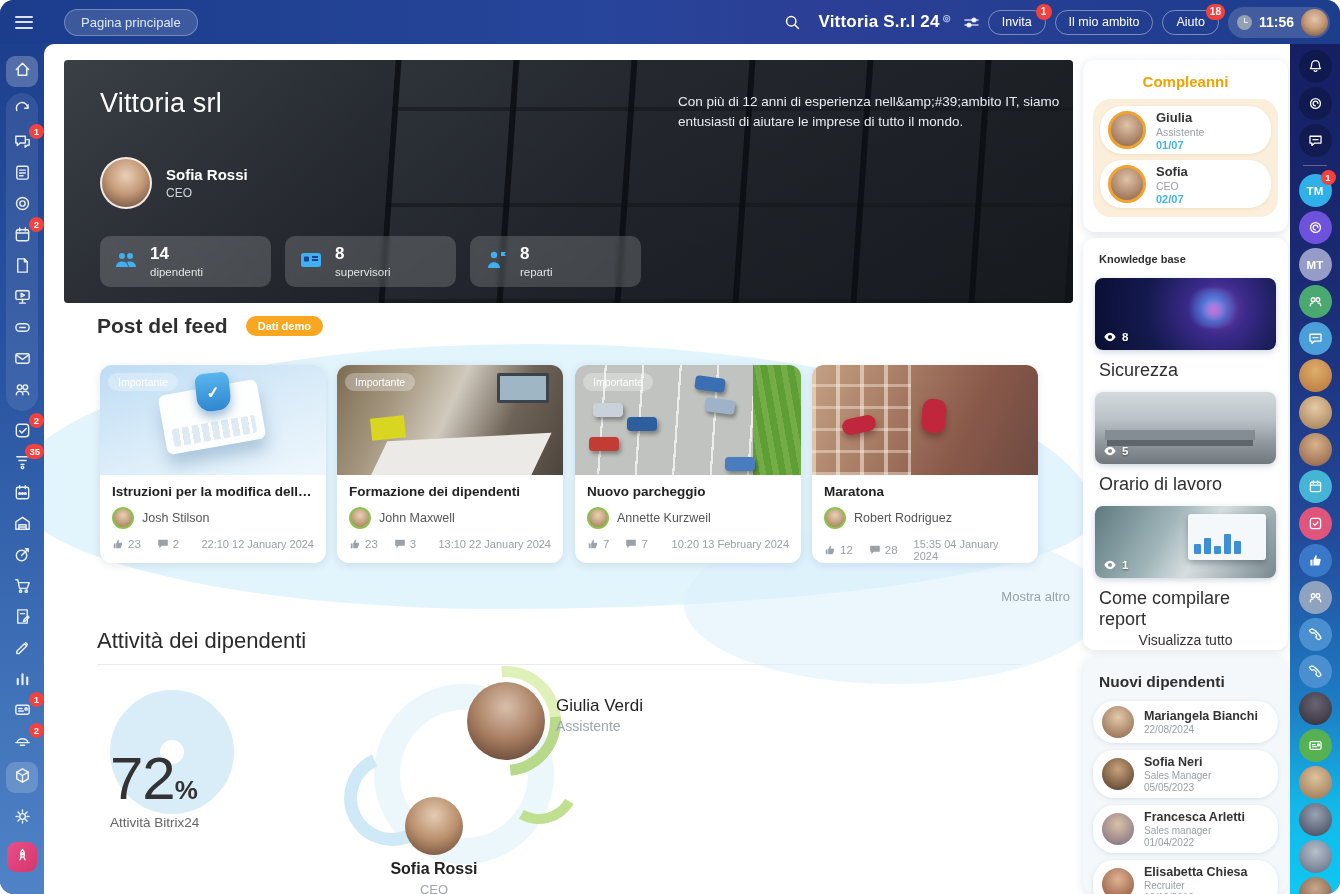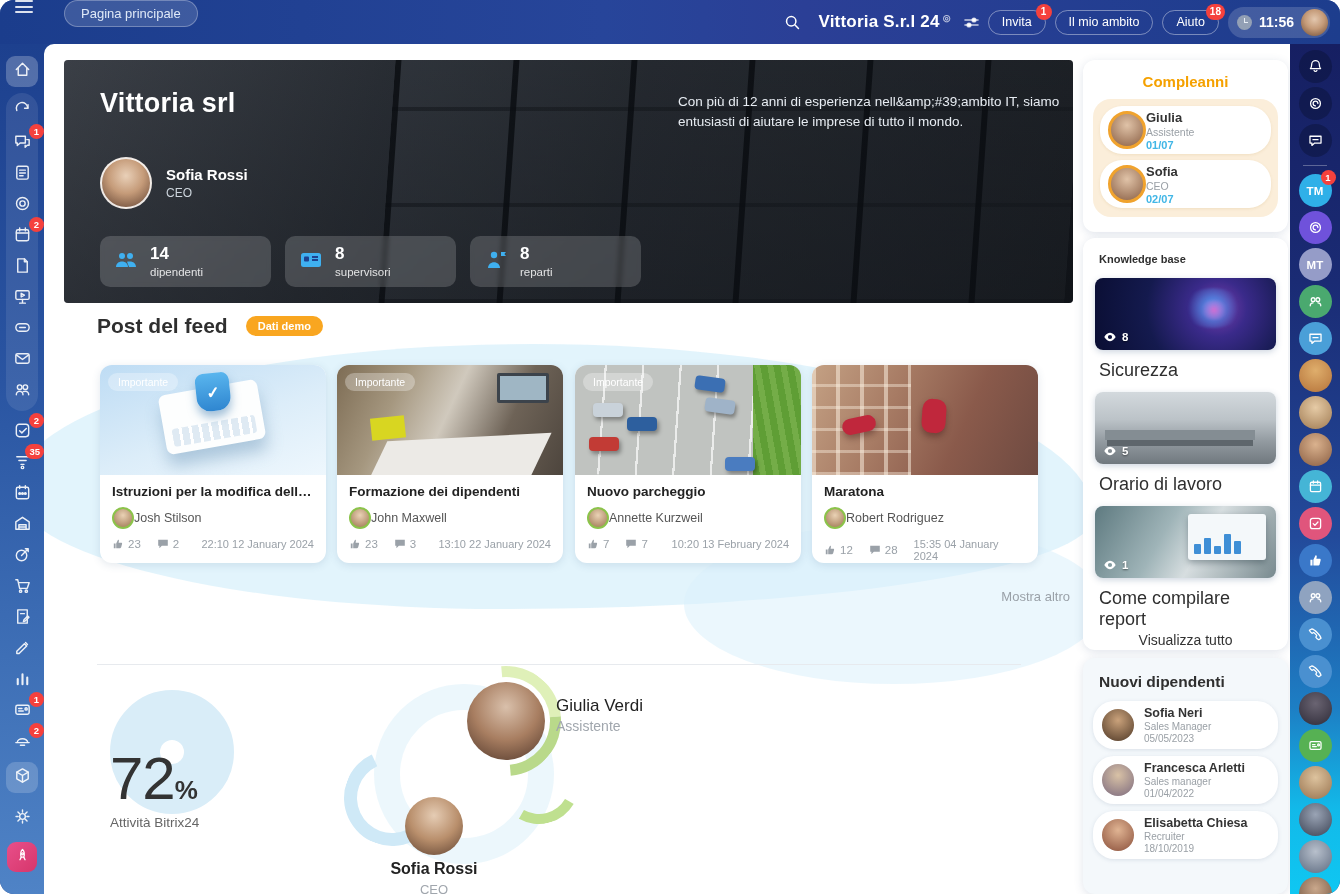--- a/index.html
+++ b/index.html
@@ -1,21 +1,21 @@
 <!DOCTYPE html>
 <html><head>
 <meta charset="utf-8">
 <style>
   *{box-sizing:border-box;margin:0;padding:0}
   html,body{background:#fff}
   body{font-family:"Liberation Sans",sans-serif}
   .app{position:relative;width:1340px;height:894px;background:#1e418f;border-radius:14px;overflow:hidden}
 
   
-  .topbar{position:absolute;left:0;top:0;right:0;height:44px;background:linear-gradient(90deg,#1b3d8c 0%,#27459a 45%,#2b3f96 60%,#1d3d8d 100%);display:flex;z-index:30}
+  .topbar{position:absolute;left:0;top:0;right:0;height:44px;background:linear-gradient(90deg,#1b3d8c 0%,#27459a 45%,#2b3f96 60%,#1d3d8d 100%);display:flex;align-items:center;z-index:30}
   .burger{width:18px;height:13px;margin-left:15px;display:flex;flex-direction:column;justify-content:space-between;cursor:pointer}
   .burger span{display:block;height:2px;border-radius:2px;background:rgba(255,255,255,.85)}
   .tb-pill{margin-left:31px;height:27px;padding:0 16px;border-radius:14px;background:rgba(255,255,255,.14);border:1px solid rgba(255,255,255,.28);color:#dfe9f8;font-size:13px;display:flex;align-items:center}
   .tb-right{position:absolute;right:10px;top:0;height:44px;display:flex;align-items:center;gap:9px}
   .tb-search{width:17px;height:17px;margin-right:8px}
   .tb-search svg{width:17px;height:17px;stroke:#fff;fill:none;stroke-width:1.8;stroke-linecap:round}
   .tb-title{color:#fff;font-size:17px;font-weight:700;letter-spacing:.2px;display:flex;align-items:flex-start;gap:3px}
   .tb-title .sup{font-size:9px;color:rgba(255,255,255,.7);margin-top:1px}
   .tb-tune{width:15px;height:15px;margin-left:4px}
   .tb-tune svg{width:15px;height:15px;stroke:rgba(255,255,255,.75);fill:none;stroke-width:1.6;stroke-linecap:round}
@@ -51,21 +51,21 @@
   .workspace{position:absolute;left:44px;top:44px;width:1246px;height:850px;background:#fff;border-top-left-radius:10px;overflow:hidden}
   .blob{position:absolute;background:#dbf1fb;z-index:0}
   .blob1{left:-30px;top:300px;width:1080px;height:265px;border-radius:48% 52% 55% 45%/55% 65% 35% 45%;opacity:.8}
   .blob2{left:640px;top:480px;width:420px;height:160px;border-radius:50%;opacity:.55}
   .blob3{left:330px;top:640px;width:180px;height:180px;border-radius:50%;border:26px solid #e7f5fb;background:transparent;opacity:.8}
 
   
   .hero{position:absolute;left:20px;top:16px;width:1009px;height:243px;border-radius:4px;overflow:hidden;background:linear-gradient(105deg,#4b5058 0%,#33383f 30%,#23272d 55%,#15181d 100%);z-index:2}
   .hero-frames{position:absolute;left:32%;top:0;right:0;bottom:0;background:repeating-linear-gradient(90deg,rgba(12,15,19,.85) 0 6px,rgba(120,130,140,.12) 6px 118px),repeating-linear-gradient(0deg,rgba(12,15,19,.6) 0 4px,transparent 4px 96px);transform:skewX(-4deg)}
   .hero-shade{position:absolute;inset:0;background:linear-gradient(180deg,rgba(10,13,18,.25),rgba(10,13,18,.45))}
-  .hero-title{position:absolute;left:36px;top:28px;color:#fff;font-size:27px;font-weight:700;letter-spacing:.2px}
+  .hero-title{position:absolute;left:36px;top:28px;color:#fff;font-size:27px;font-weight:400;letter-spacing:.2px}
   .hero-desc{position:absolute;left:614px;top:32px;width:392px;color:#e7ecf2;font-size:13.5px;line-height:1.5}
   .hero-owner{position:absolute;left:36px;top:97px;display:flex;align-items:center;gap:14px}
   .owner-av{width:52px;height:52px;border-radius:50%;border:2px solid rgba(255,255,255,.85);background:radial-gradient(circle at 50% 35%,#e9d0b8 0%,#c59b79 45%,#5f4030 100%)}
   .owner-name{color:#fff;font-size:15px;font-weight:700}
   .owner-role{color:#ccd4dc;font-size:12px;margin-top:3px}
   .hero-stats{position:absolute;left:36px;top:176px;display:flex;gap:14px}
   .stat-card{width:171px;height:51px;border-radius:10px;background:rgba(255,255,255,.17);backdrop-filter:blur(2px);display:flex;align-items:center;padding:0 14px;gap:12px}
   .stat-ic svg{width:24px;height:24px;fill:#3fb0f0;stroke:none}
   .stat-num{color:#fff;font-size:17px;font-weight:700;line-height:1}
   .stat-lbl{color:rgba(255,255,255,.85);font-size:11.5px;margin-top:4px}
@@ -73,21 +73,21 @@
   
   .feed-head{position:absolute;left:53px;top:270px;display:flex;align-items:center;gap:18px;z-index:2}
   .feed-title{font-size:21px;font-weight:700;color:#2f2f2f}
   .demo-badge{background:#f9a620;color:#fff;font-size:11px;font-weight:700;padding:4px 12px;border-radius:11px}
   .post{position:absolute;top:321px;width:226px;height:198px;background:#fff;border-radius:12px;box-shadow:0 2px 8px rgba(60,90,130,.14);z-index:2;overflow:hidden}
   .post-img{position:relative;height:110px;overflow:hidden}
   .imp{position:absolute;left:8px;top:8px;background:rgba(255,255,255,.3);color:#fff;font-size:10.5px;padding:3px 10px;border-radius:10px;z-index:3}
   .imp:empty{display:none}
   .post-body{padding:9px 12px 0}
   .post-title{font-size:13.5px;font-weight:700;color:#222;white-space:nowrap;overflow:hidden;text-overflow:ellipsis}
-  .post-author{display:flex;align-items:center;margin-top:8px}
+  .post-author{display:flex;align-items:center;gap:8px;margin-top:8px}
   .pa-av{width:22px;height:22px;border-radius:50%;border:2px solid #8bc34a;background:radial-gradient(circle at 50% 35%,#ead2b5,#9c7450)}
   .pa-name{font-size:12.5px;color:#555}
   .post-stats{display:flex;align-items:center;margin-top:9px;color:#9aa1a8;font-size:11.5px}
   .post-stats svg{width:12px;height:12px;fill:#9aa1a8;margin-right:4px}
   .ps-item{display:flex;align-items:center;margin-right:16px}
   .ps-date{margin-left:auto;font-size:11px}
   .show-more{position:absolute;left:876px;top:545px;width:150px;text-align:right;color:#9aa1a8;font-size:13px;z-index:2;cursor:pointer}
 
   
   .act-title{position:absolute;left:53px;top:584px;font-size:22px;font-weight:500;color:#2b2b2b;z-index:2}
@@ -105,21 +105,21 @@
   .p1-role{position:absolute;left:512px;top:674px;font-size:14px;color:#a0a6ad;z-index:2}
   .p2-av{position:absolute;left:361px;top:753px;width:58px;height:58px;border-radius:50%;background:radial-gradient(circle at 50% 32%,#e5ccb4 0%,#b98f6c 50%,#5c4030 100%);z-index:2}
   .p2-name{position:absolute;left:330px;top:816px;width:120px;text-align:center;font-size:16px;font-weight:600;color:#222;z-index:2}
   .p2-role{position:absolute;left:330px;top:838px;width:120px;text-align:center;font-size:13px;color:#a0a6ad;z-index:2}
 
   
   .panel{position:absolute;background:#fff;border-radius:12px;box-shadow:0 2px 10px rgba(60,90,130,.16);z-index:3}
   .bday{right:2px;top:16px;width:205px;height:172px}
   .bday-title{text-align:center;color:#f5a100;font-size:15px;font-weight:700;margin-top:13px}
   .bday-inner{margin:9px 10px 0;background:#fbeeda;border-radius:18px;padding:7px 7px;height:118px}
-  .bday-row{background:#fff;border-radius:22px;height:48px;display:flex;align-items:center;padding:0 8px;gap:0;margin-bottom:6px;box-shadow:0 1px 3px rgba(180,140,60,.15)}
+  .bday-row{background:#fff;border-radius:22px;height:48px;display:flex;align-items:center;padding:0 8px;gap:10px;margin-bottom:6px;box-shadow:0 1px 3px rgba(180,140,60,.15)}
   .bday-av{width:38px;height:38px;border-radius:50%;border:3px solid #f0a32e;background:radial-gradient(circle at 50% 35%,#e0c3a8,#8a5f44)}
   .bd-name{font-size:13px;font-weight:700;color:#333}
   .bd-role{font-size:10.5px;color:#9aa0a6;margin-top:1px}
   .bd-date{font-size:11px;color:#41b6e6;font-weight:700;margin-top:1px}
   .kb{right:2px;top:194px;width:205px;height:412px}
   .kb-title{font-size:11px;font-weight:700;color:#2f2f2f;margin:15px 0 0 16px}
   .kb-item{position:absolute;left:12px;width:181px;cursor:pointer}
   .kb-img{position:relative;height:72px;border-radius:8px;overflow:hidden;box-shadow:0 2px 6px rgba(60,90,130,.25)}
   .kb-views{position:absolute;left:8px;bottom:6px;display:flex;align-items:center;gap:5px;color:#fff;font-size:11.5px;font-weight:700;text-shadow:0 1px 2px rgba(0,0,0,.5)}
   .kb-views svg{width:14px;height:14px;fill:#fff}
@@ -647,20 +647,21 @@
               </svg>
               <span>28</span>
             </span>
           <span class="ps-date">15:35 04 January 2024</span>
         </div>
       </div>
     </div>
 
     <div class="show-more">Mostra altro</div>
 
+    <div class="act-title">Attività dei dipendenti</div>
     <div class="act-div"></div>
     <div class="donut"></div>
     <div class="donut-txt">
       <div class="donut-num"><span>72</span><span class="pc">%</span></div>
       <div class="donut-cap">Attività Bitrix24</div>
     </div>
     <div class="g-ring"></div>
     <div class="g-ring2"></div>
     <div class="s-ring"></div>
     <div class="p1-av"></div>
@@ -736,20 +737,27 @@
             </div>
         </div>
         <div class="kb-label">Come compilare report</div>
       </div>
       <div class="kb-all">Visualizza tutto</div>
     </div>
 
     <div class="panel emp">
       <div class="emp-title">Nuovi dipendenti</div>
       <div class="emp-row">
+        <span class="emp-av"></span>
+        <span>
+            <div class="emp-name">Mariangela Bianchi</div>
+            <div class="emp-date">22/08/2024</div>
+          </span>
+      </div>
+      <div class="emp-row">
         <span class="emp-av" style="background:radial-gradient(circle at 50% 35%,#caa27b,#4e3826)"></span>
         <span>
             <div class="emp-name">Sofia Neri</div>
             <div class="emp-role">Sales Manager</div>
             <div class="emp-date">05/05/2023</div>
           </span>
       </div>
       <div class="emp-row">
         <span class="emp-av" style="background:radial-gradient(circle at 50% 35%,#d9c2a6,#7c6a7e)"></span>
         <span>

